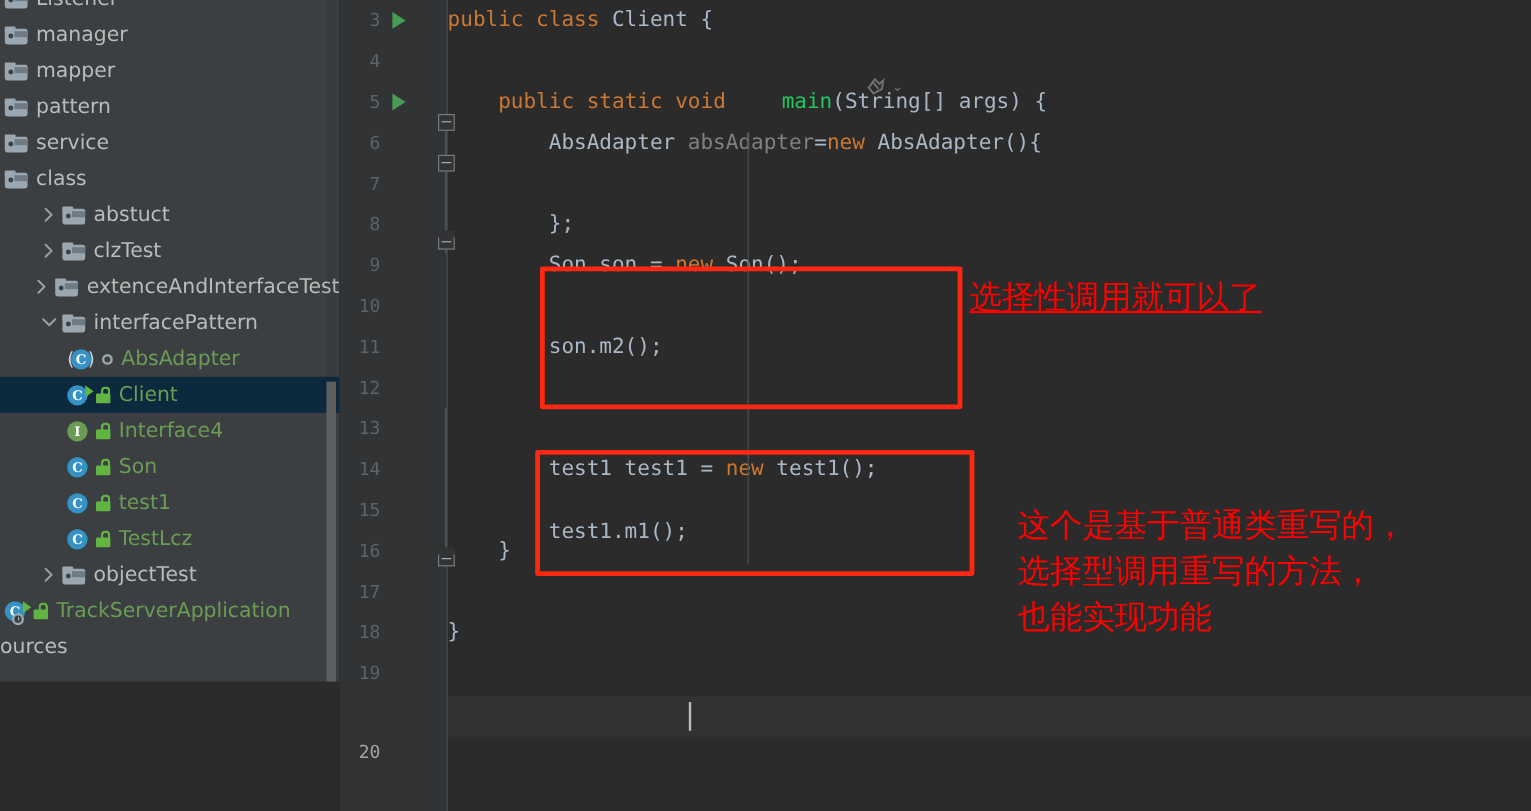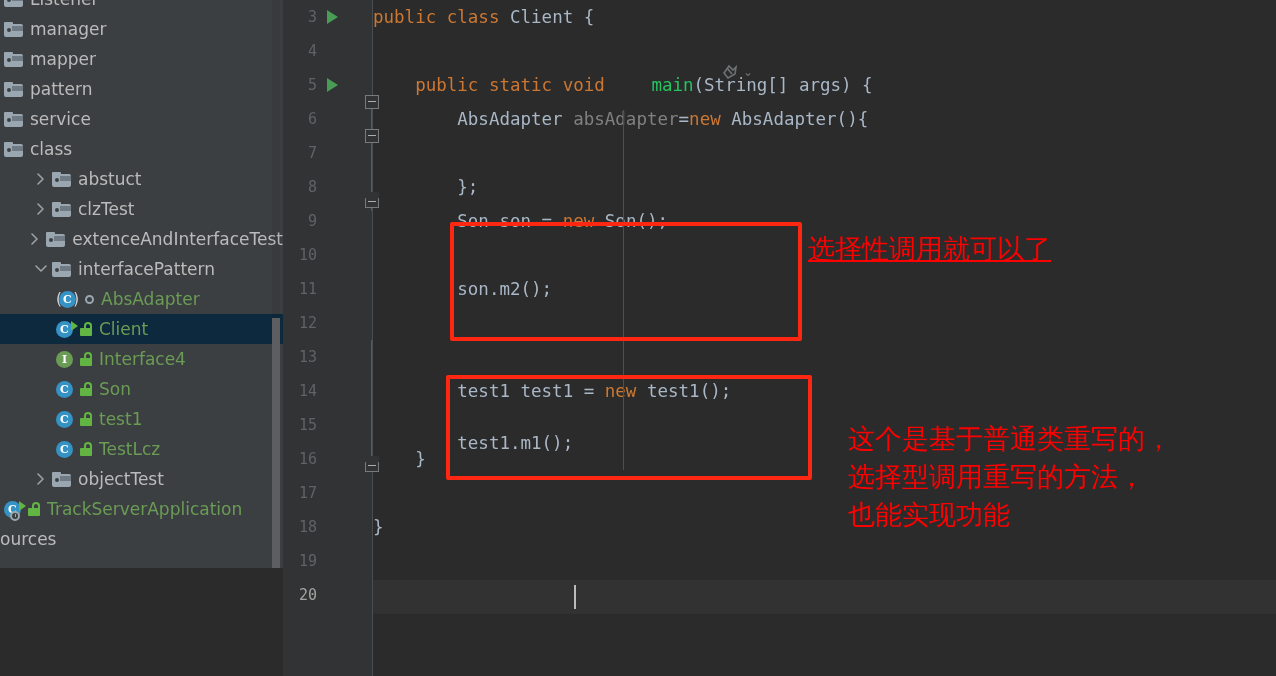--- a/index.html
+++ b/index.html
@@ -78,21 +78,21 @@
 
   
   .editor{position:relative;flex:1 1 auto;height:676px;background:#2b2b2b;overflow:hidden;}
   .gutter{position:absolute;left:0;top:0;width:90px;height:676px;background:#313335;}
   .gutter-sep{position:absolute;left:89px;top:0;width:1px;height:676px;background:#4b4e50;}
   .ln{
     position:absolute;left:0;width:34px;text-align:right;
     font-family:"DejaVu Sans Mono","Liberation Mono",monospace;
     font-size:15px;color:#606366;line-height:34px;height:34px;
   }
-  .ln.cur{color:#a4a3a0;}
+  .ln.cur{color:#a4a3a0;margin-top:32px;}
   .run-arrow{position:absolute;left:44px;width:0;height:0;
     border-left:11px solid #499c54;border-top:7px solid transparent;border-bottom:7px solid transparent;}
   .fold{position:absolute;left:80px;width:18px;height:18px;}
   .fold .sq{position:absolute;left:2px;top:2px;width:14px;height:14px;border:1px solid #777b7e;box-sizing:border-box;background:#313335;}
   .fold .minus{position:absolute;left:5px;top:8px;width:8px;height:1px;background:#a9adb0;}
   .foldline{position:absolute;left:88px;width:1px;background:#585b5d;}
   .foldend .cap{position:absolute;left:2px;top:4px;width:14px;height:11px;border:1px solid #777b7e;
                 box-sizing:border-box;border-top:none;background:#313335;}
   .foldend .capTop{position:absolute;left:2px;top:-1px;width:14px;height:6px;background:#313335;}
   .foldend .m2{position:absolute;left:5px;top:8px;width:8px;height:1px;background:#a9adb0;}

